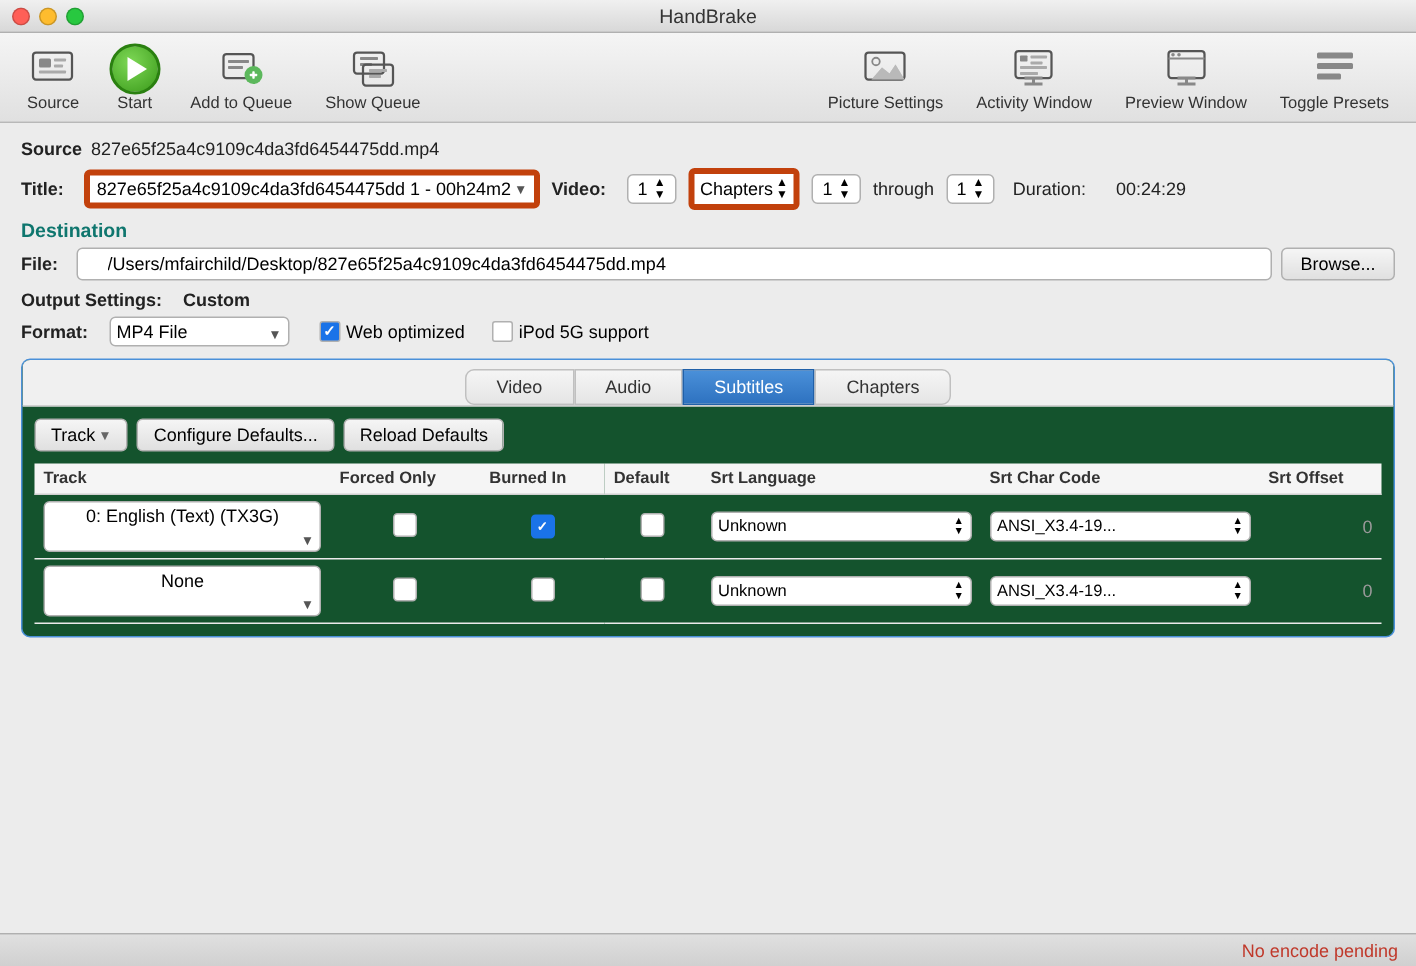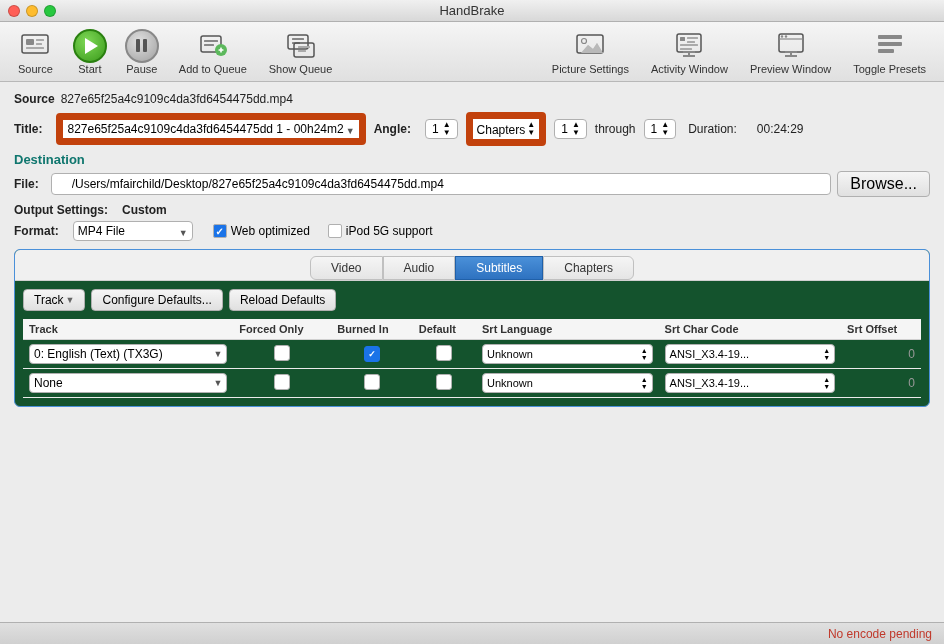--- a/index.html
+++ b/index.html
@@ -84,23 +84,23 @@
       padding: 10px 14px;
       background: #ececec;
     }
     .row { display: flex; align-items: center; margin-bottom: 6px; }
     .label { font-weight: 600; font-size: 12px; color: #222; margin-right: 6px; }
     .value-text { font-size: 12px; color: #222; }
     
     .title-row { display: flex; align-items: center; gap: 8px; margin-bottom: 6px; }
     select-like, .select-box {
       display: inline-flex;
-      align-items: flex-end;
+      align-items: center;
       background: white;
-      border: 7px solid #c2410c;
+      border: 4px solid #c2410c;
       border-radius: 4px;
       padding: 1px 4px;
       font-size: 12px;
       cursor: pointer;
     }
     .select-box {
       padding: 2px 4px;
       gap: 2px;
     }
     .stepper {
@@ -128,21 +128,21 @@
       border-radius: 4px;
       padding: 3px 6px;
       font-size: 12px;
       background: white;
     }
     .browse-btn {
       background: linear-gradient(to bottom, #f5f5f5, #e0e0e0);
       border: 1px solid #b0b0b0;
       border-radius: 4px;
       padding: 3px 12px;
-      font-size: 16px;
+      font-size: 12px;
       cursor: pointer;
     }
     
     #output-section { margin-bottom: 8px; }
     .format-row { display: flex; align-items: center; gap: 8px; }
     .format-select {
       display: inline-flex;
       align-items: flex-end;
       background: white;
       border: 1px solid #b0b0b0;
@@ -225,20 +225,21 @@
     .track-select {
       display: flex;
       align-items: center;
       background: white;
       border: 1px solid #b0b0b0;
       border-radius: 4px;
       padding: 2px 4px;
       font-size: 12px;
       width: 100%;
       gap: 4px;
+      flex-direction: column;
     }
     .srt-select {
       display: flex;
       align-items: center;
       background: white;
       border: 1px solid #b0b0b0;
       border-radius: 4px;
       padding: 2px 4px;
       font-size: 11px;
       min-width: 130px;
@@ -341,27 +342,20 @@
     <span class="toolbar-label">Source</span>
   </div>
 
   <div class="toolbar-btn" style="padding:4px 6px;">
     <div class="play-circle">
       <div class="play-triangle"></div>
     </div>
     <span class="toolbar-label">Start</span>
   </div>
 
-  <div class="toolbar-btn" style="padding:4px 6px;">
-    <div class="pause-circle">
-      <div class="pause-bar"></div>
-      <div class="pause-bar"></div>
-    </div>
-    <span class="toolbar-label">Pause</span>
-  </div>
 
   <div class="toolbar-btn">
     <div class="toolbar-icon">
       <svg width="30" height="28" viewBox="0 0 30 28">
         <rect x="3" y="5" width="20" height="16" rx="2" fill="none" stroke="#555" stroke-width="1.5"></rect>
         <rect x="6" y="9" width="14" height="2" rx="0.5" fill="#888"></rect>
         <rect x="6" y="13" width="10" height="2" rx="0.5" fill="#888"></rect>
         <circle cx="23" cy="19" r="6" fill="#5cb85c"></circle>
         <rect x="20.5" y="18.2" width="5" height="1.6" rx="0.5" fill="white"></rect>
         <rect x="22.2" y="16.5" width="1.6" height="5" rx="0.5" fill="white"></rect>
@@ -448,21 +442,21 @@
     <span class="label">Source</span>
     <span class="value-text">827e65f25a4c9109c4da3fd6454475dd.mp4</span>
   </div>
 
   <div class="title-row">
     <span class="label">Title:</span>
     <div class="select-box" style="min-width:290px;">
       <span style="flex:1;overflow:hidden;white-space:nowrap;text-overflow:ellipsis;max-width:280px;">827e65f25a4c9109c4da3fd6454475dd 1 - 00h24m2</span>
       <span class="arrow-down">▼</span>
     </div>
-    <span class="label">Angle:</span>
+    <span class="label">Video:</span>
     <div class="stepper">
       <span>1</span>
       <div class="stepper-arrows">
         <span>▲</span>
         <span>▼</span>
       </div>
     </div>
     <div class="select-box">
       <span>Chapters</span>
       <div class="stepper-arrows">

